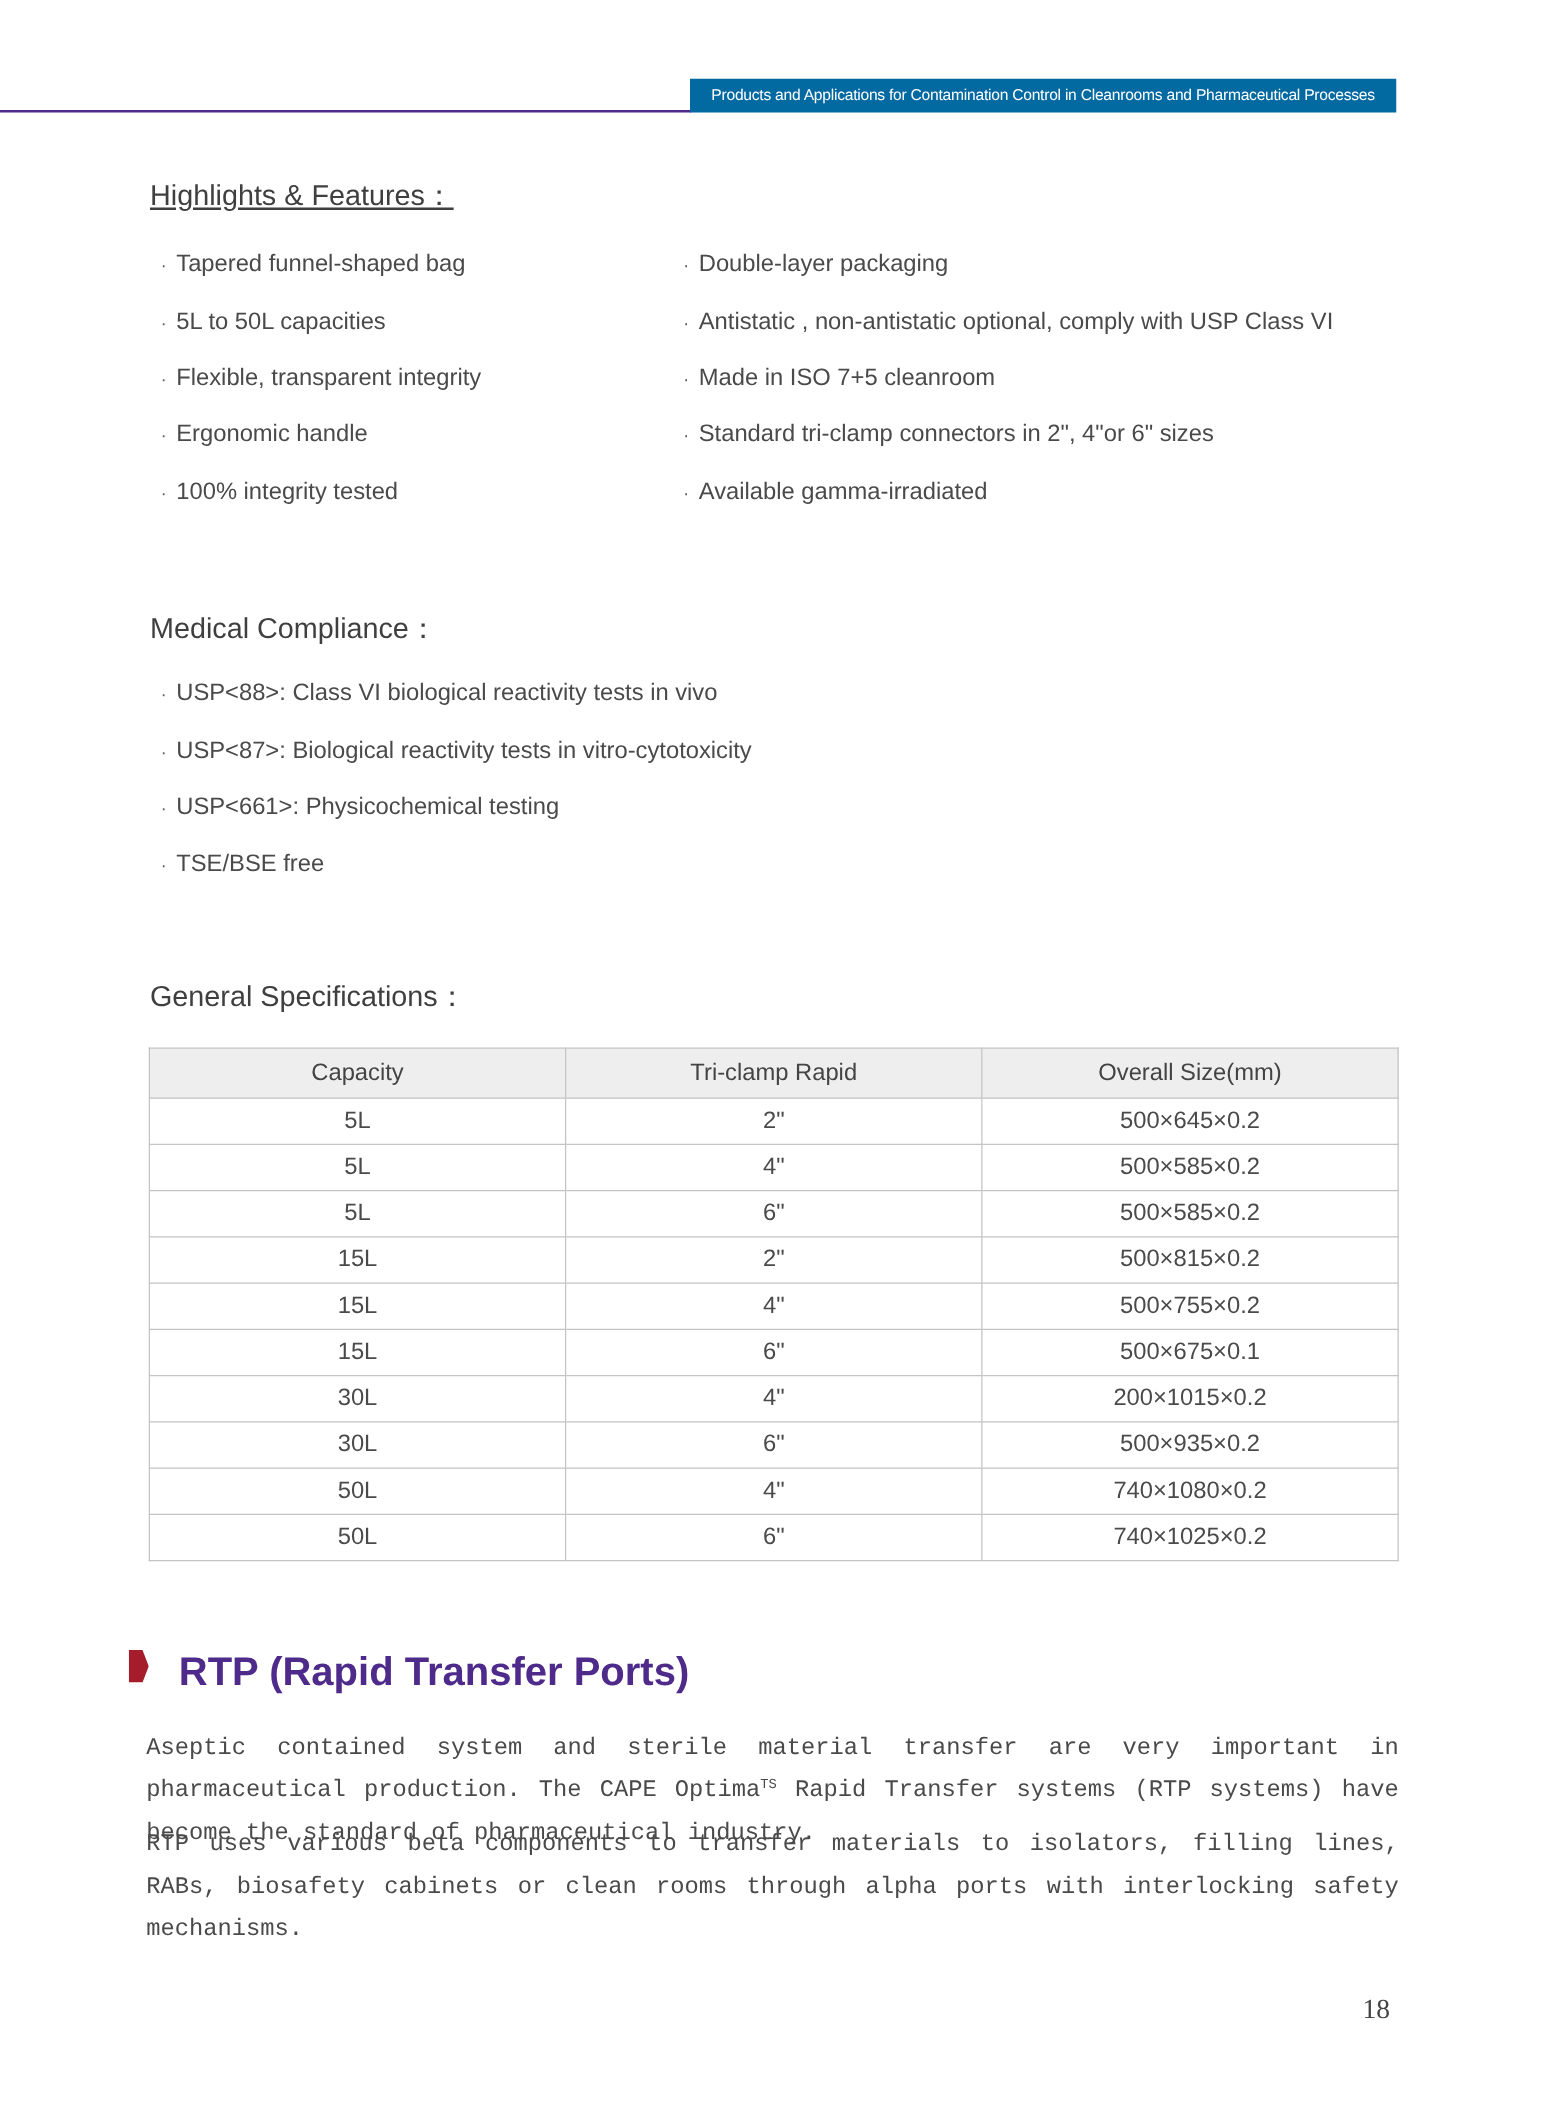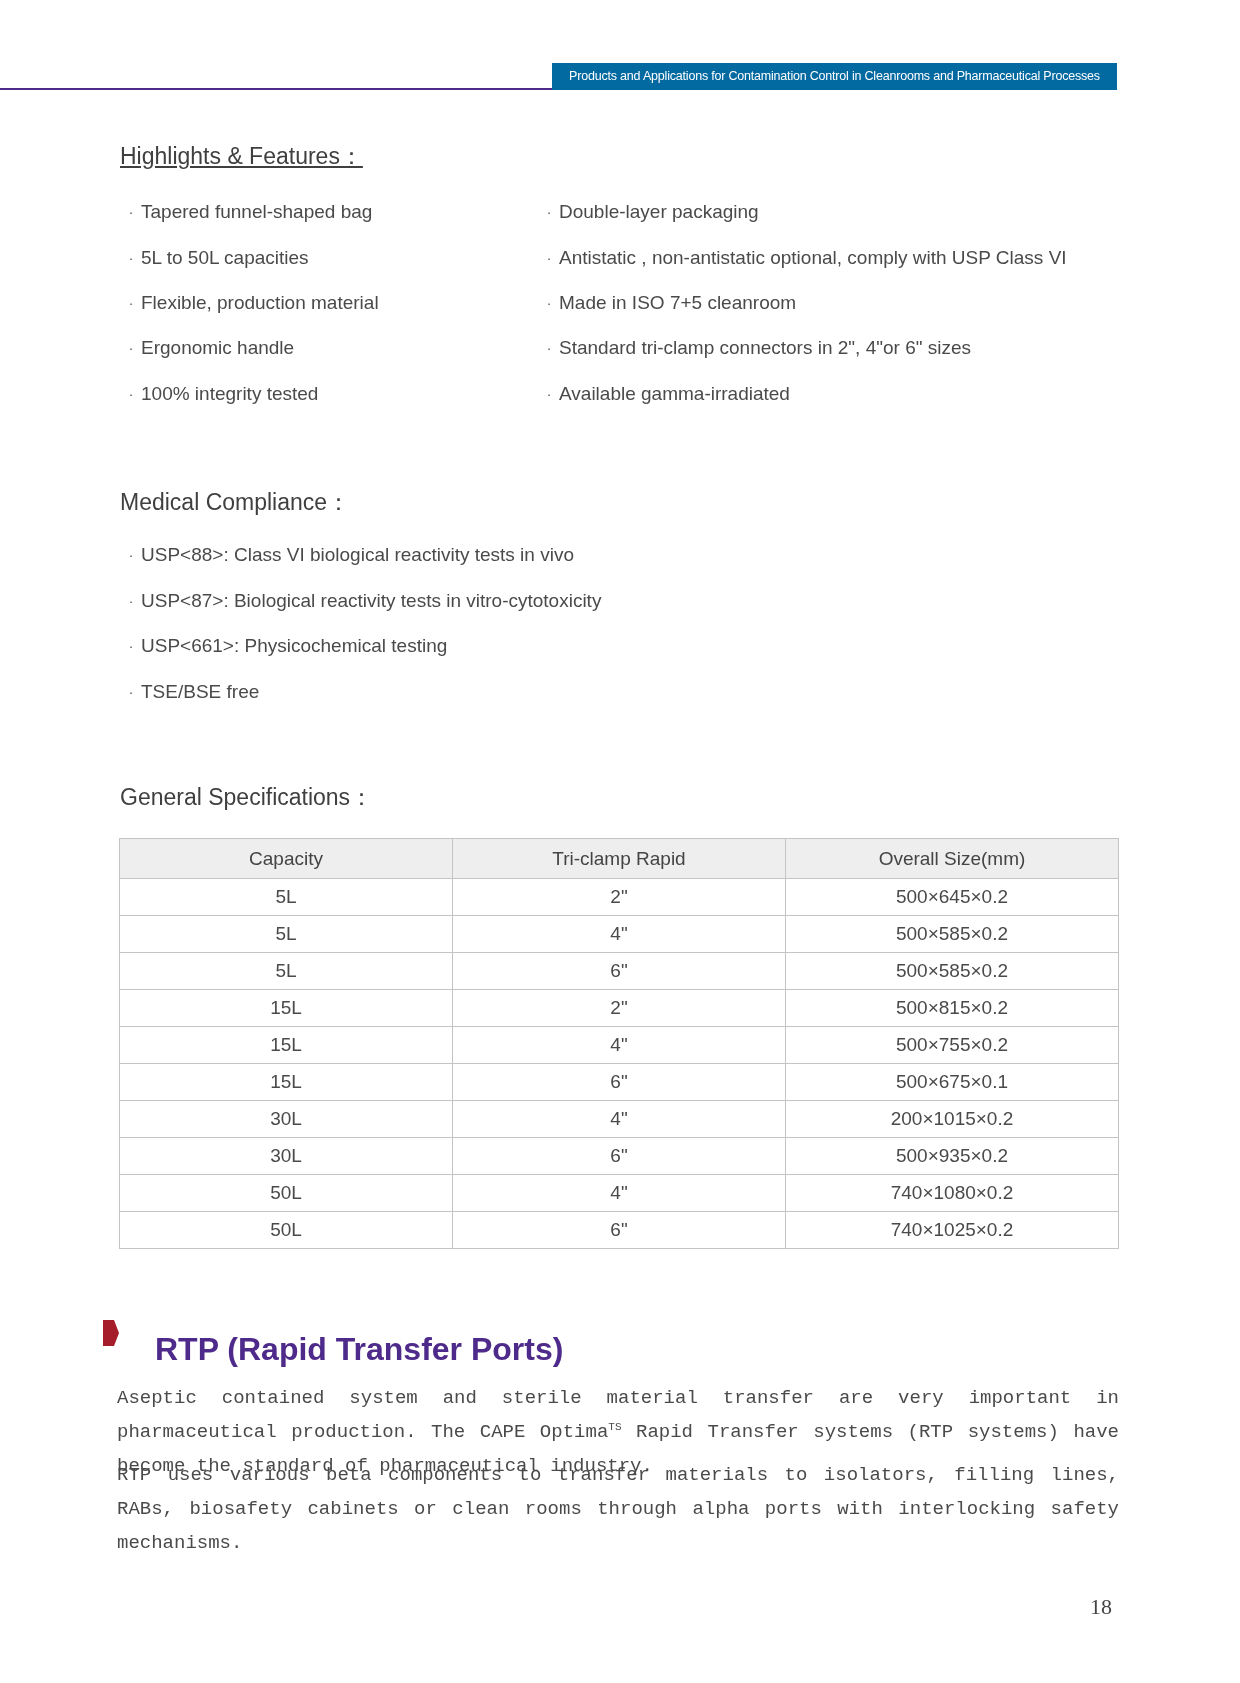--- a/index.html
+++ b/index.html
@@ -38,21 +38,21 @@
       font-size: 19px; color: #4a4a4a; border-radius: 25px;
     }
     table.spec th, table.spec td {
       border: 1.5px solid #c4c4c4; text-align: center; padding: 0;
     }
     table.spec th {
       background: #eeeeee; font-weight: normal; height: 39px; color: #444;
     }
     table.spec td { height: 36px; }
     .rtp-heading {
-      position: absolute; left: 117px; top: 1314px; margin: 16px;
+      position: absolute; left: 117px; top: 1314px; margin: 4px;
       font-size: 32px; font-weight: bold; color: #4e2a8a;
       line-height: 38px; white-space: nowrap;
     }
     .rtp-marker {
       position: absolute; left: 103px; top: 1320px; width: 16px; height: 26px;
     }
     .para {
       position: absolute; left: 117px; width: 1002px; margin: 0;
       font-size: 19px; line-height: 34px; color: #4a4a4a;
       text-align: justify;
@@ -77,21 +77,21 @@
   <div class="bullet-item" style="left:125px; top:199px;">
     <span class="dot">·</span>
     <span class="txt">Tapered funnel-shaped bag</span>
   </div>
   <div class="bullet-item" style="left:125px; top:245px;">
     <span class="dot">·</span>
     <span class="txt">5L to 50L capacities</span>
   </div>
   <div class="bullet-item" style="left:125px; top:290px;">
     <span class="dot">·</span>
-    <span class="txt">Flexible, production material</span>
+    <span class="txt">Flexible, transparent integrity</span>
   </div>
   <div class="bullet-item" style="left:125px; top:335px;">
     <span class="dot">·</span>
     <span class="txt">Ergonomic handle</span>
   </div>
   <div class="bullet-item" style="left:125px; top:381px;">
     <span class="dot">·</span>
     <span class="txt">100% integrity tested</span>
   </div>
 </div>

